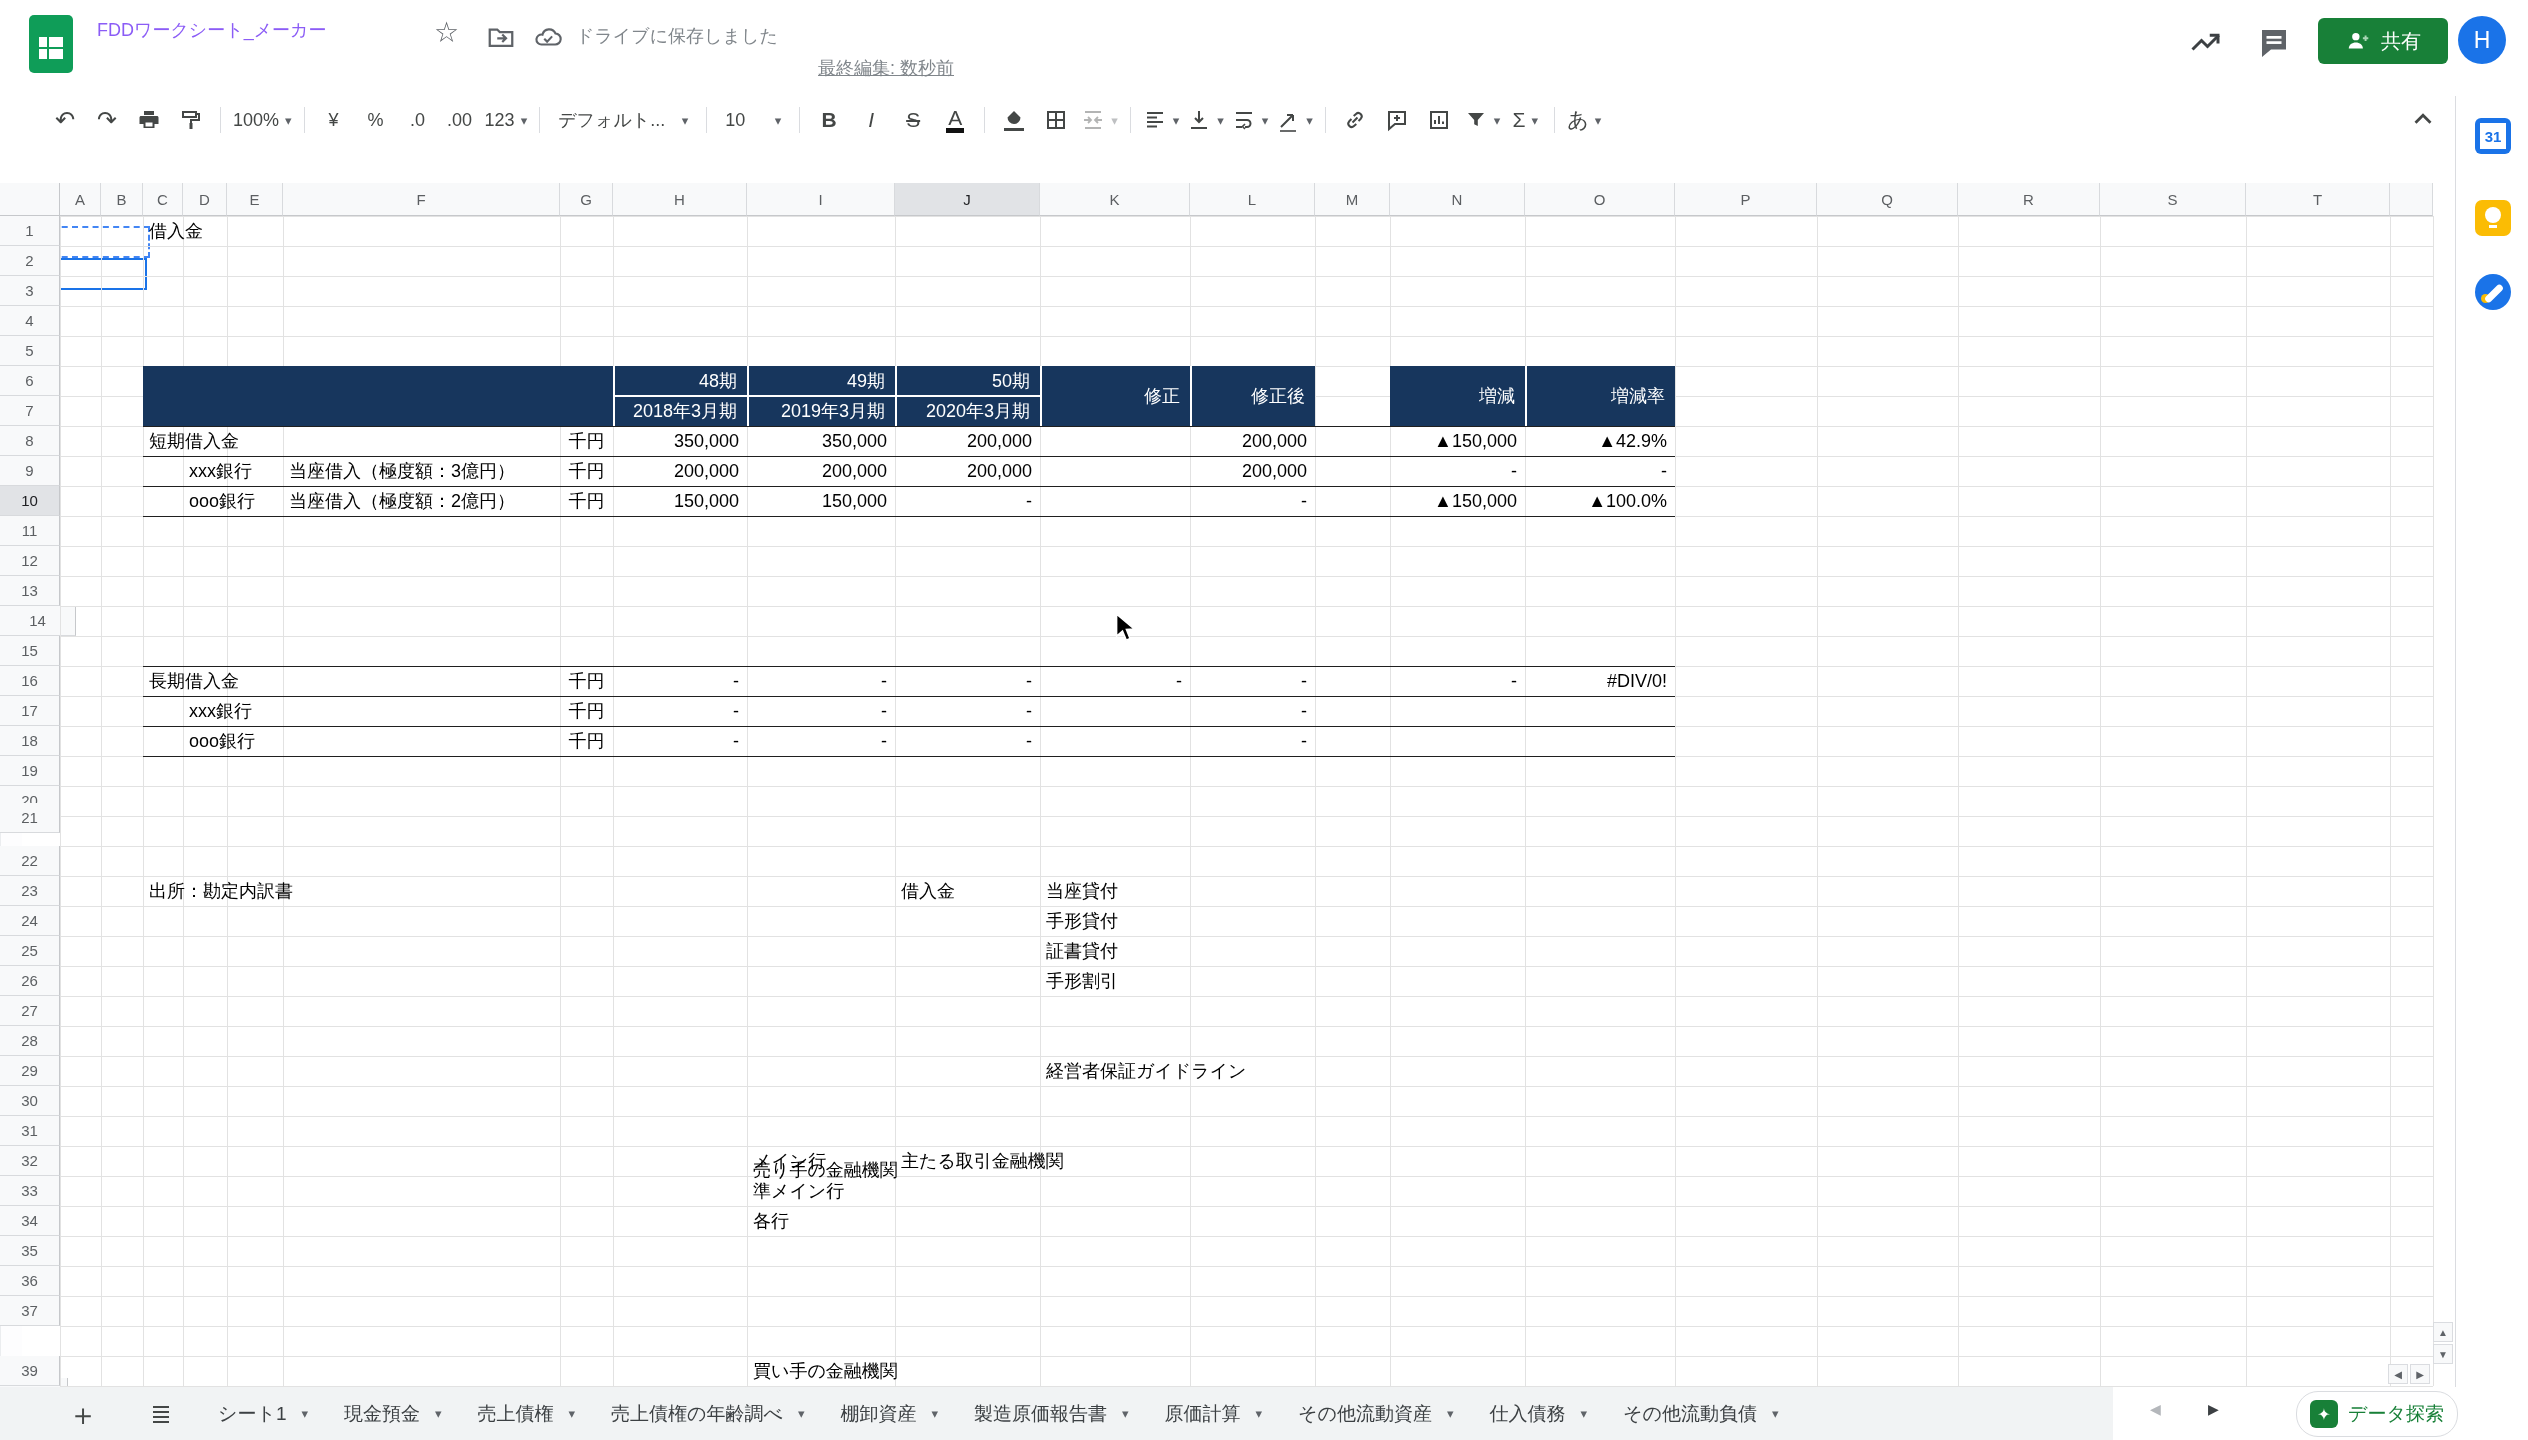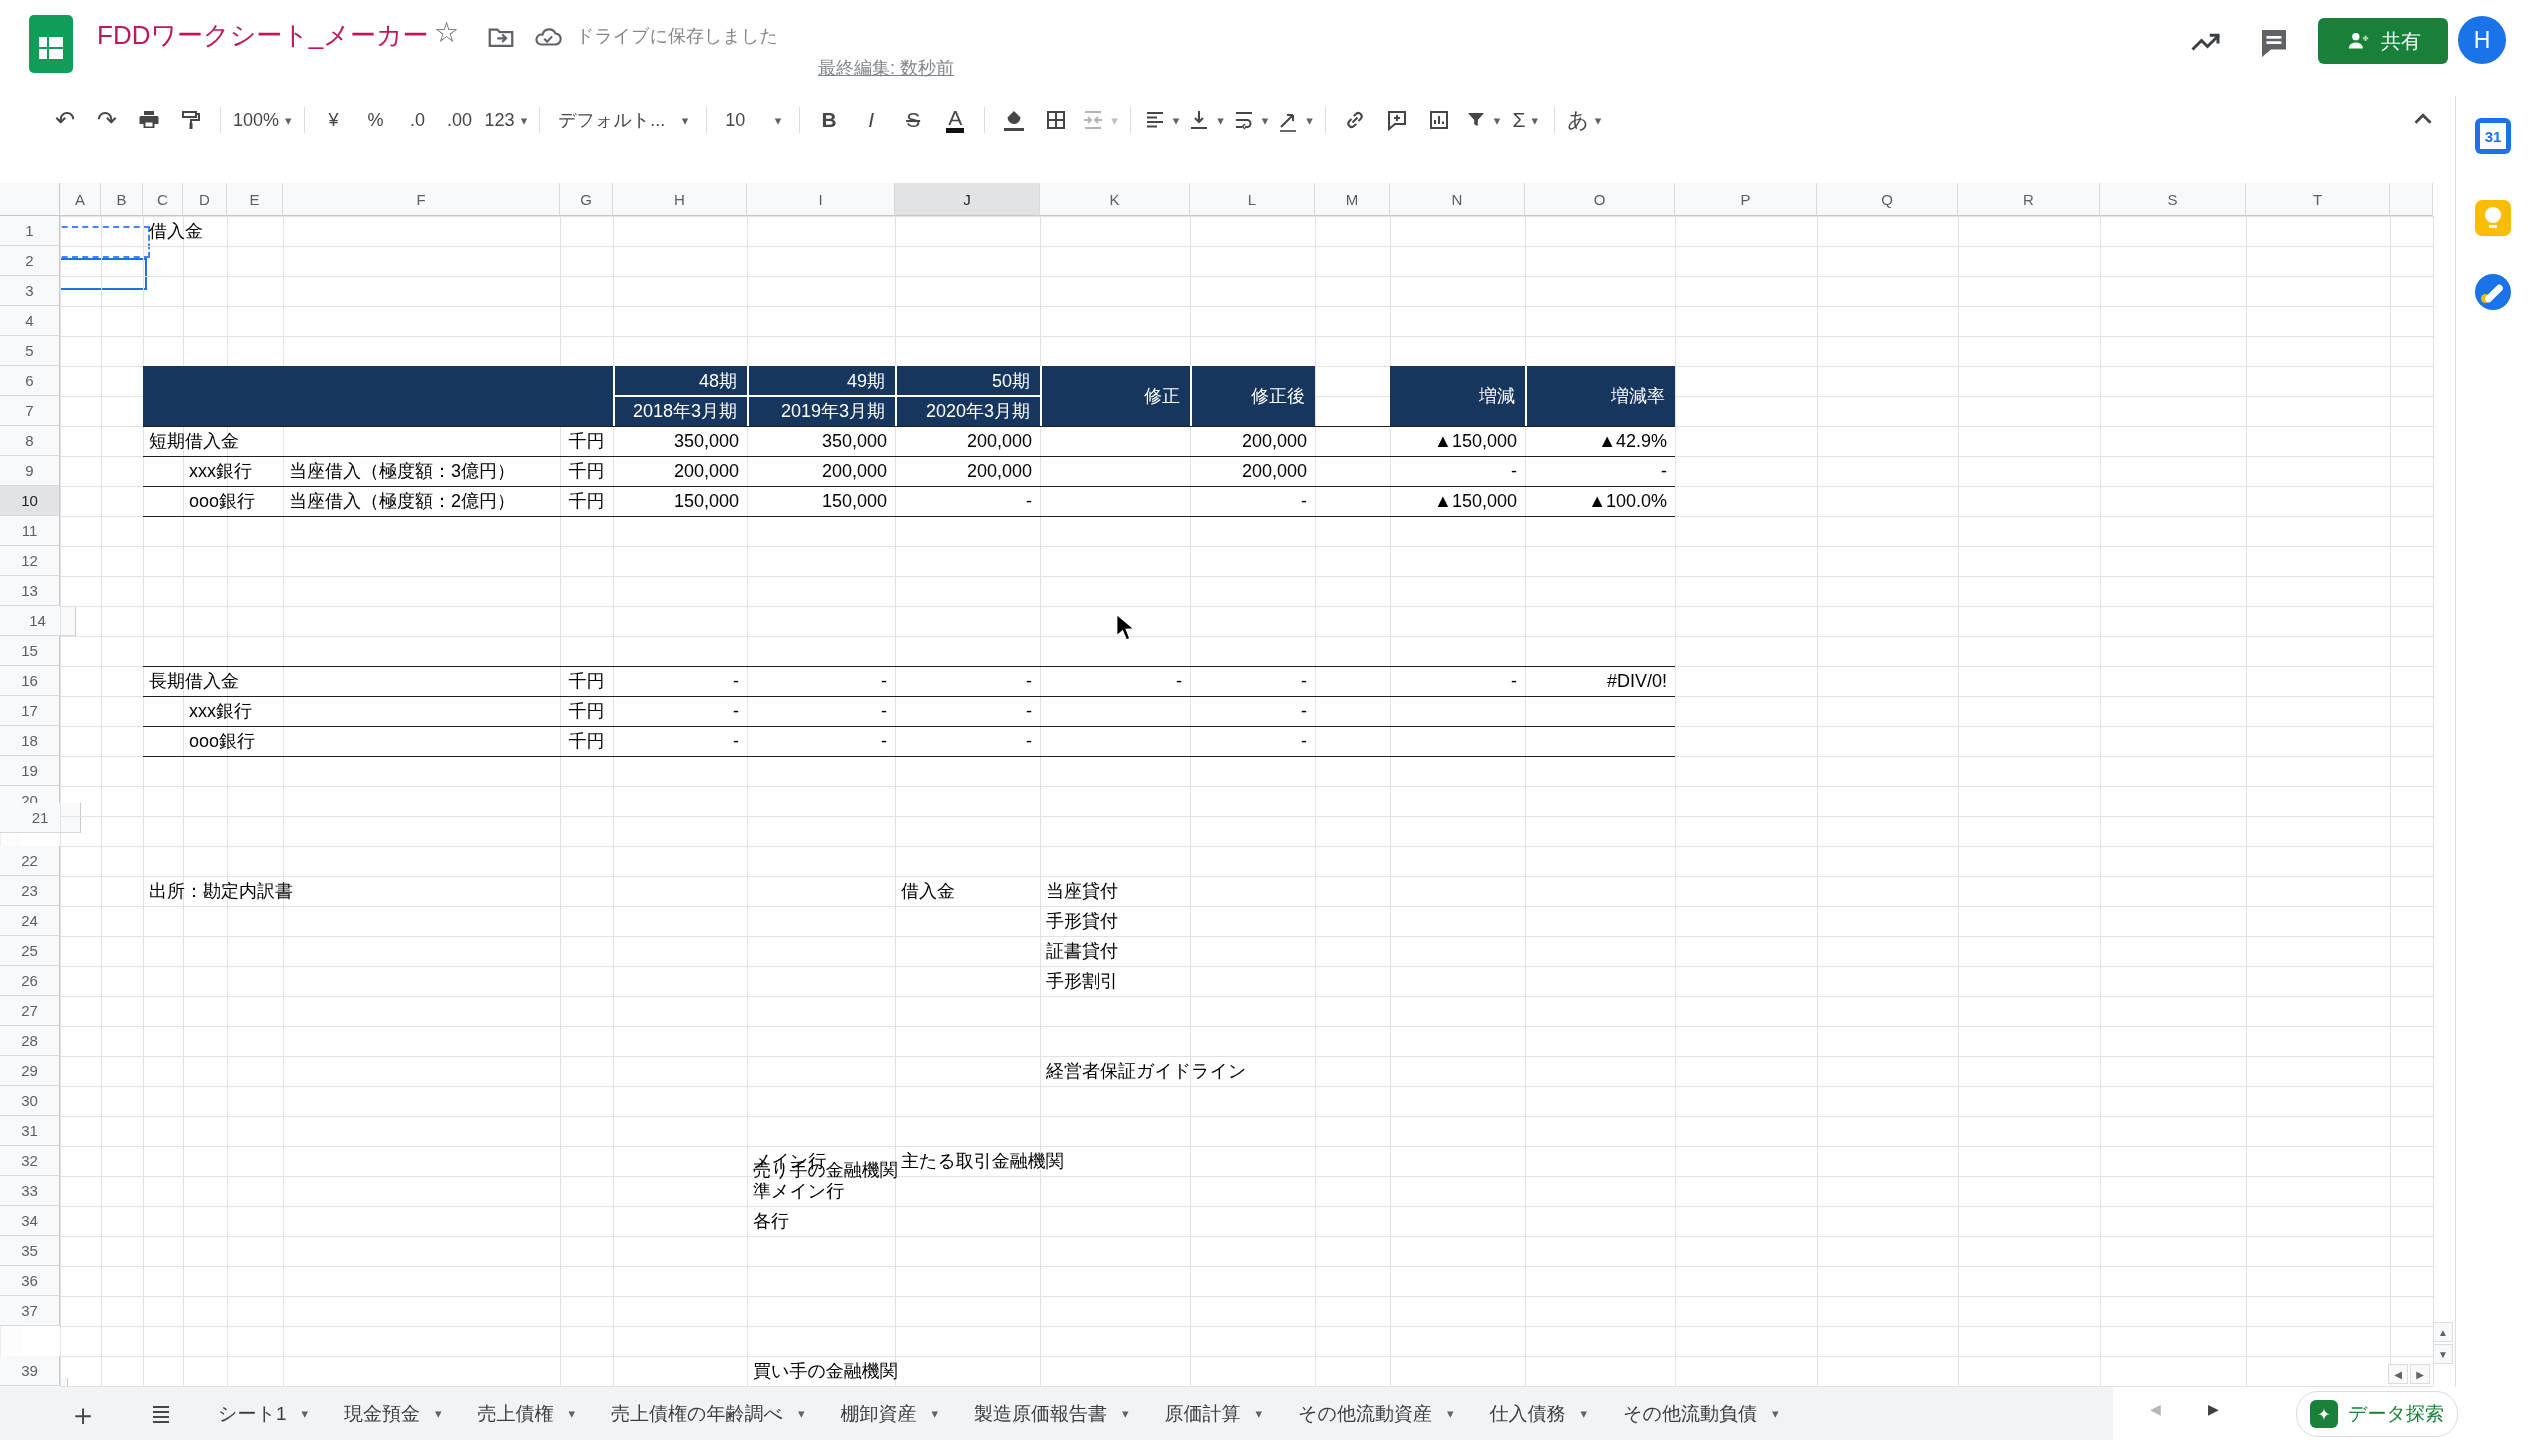--- a/index.html
+++ b/index.html
@@ -5,21 +5,21 @@
   html,body{margin:0;padding:0;}
   body{font-family:"Liberation Sans","DejaVu Sans",sans-serif;}
   #app{position:relative;width:2528px;height:1440px;background:#fff;overflow:hidden;color:#202124;}
   .abs{position:absolute;}
   
   #topbar{position:absolute;left:0;top:0;width:2528px;height:96px;background:#fff;}
   #logo{position:absolute;left:29px;top:15px;width:44px;height:58px;background:#0f9d58;border-radius:5px;}
   #logo .grid{position:absolute;left:10px;top:22px;width:24px;height:22px;background:#fff;}
   #logo .grid .hl{position:absolute;left:0;top:10px;width:24px;height:2px;background:#0f9d58;}
   #logo .grid .vl{position:absolute;left:8px;top:0;width:2px;height:22px;background:#0f9d58;}
-  #doc-title{position:absolute;left:97px;top:18px;font-size:26px;color:#be185d;white-space:nowrap;}
+  #doc-title{position:absolute;left:97px;top:18px;font-size:18px;color:#8b5cf6;white-space:nowrap;}
   #star{position:absolute;left:434px;top:16px;font-size:28px;color:#5f6368;}
   .tb-ico{position:absolute;top:22px;}
   #saved-text{position:absolute;left:576px;top:24px;font-size:18px;color:#80868b;white-space:nowrap;}
   #menu-items{position:absolute;left:102px;top:54px;display:flex;gap:32px;font-size:19px;color:#202124;}
   .menu-item{cursor:default;white-space:nowrap;}
   #last-edit{position:absolute;left:818px;top:56px;font-size:18px;color:#80868b;text-decoration:underline;white-space:nowrap;}
   #share-btn{position:absolute;left:2318px;top:18px;width:130px;height:46px;background:#188038;border-radius:6px;display:flex;align-items:center;justify-content:center;gap:10px;color:#fff;font-size:20px;}
   #avatar{position:absolute;left:2458px;top:16px;width:48px;height:48px;border-radius:50%;background:#1a73e8;color:#fff;font-size:23px;display:flex;align-items:center;justify-content:center;}
   
   #toolbar{position:absolute;left:0;top:96px;width:2455px;height:48px;background:#fff;display:flex;align-items:center;padding-left:44px;box-sizing:border-box;}
@@ -290,21 +290,21 @@
       <div class="rowhdr" style="left: 0px; top: 333px; width: 60px; height: 30px; border-right: 1px solid rgb(198, 200, 203); border-bottom: 1px solid rgb(216, 218, 221);">11</div>
       <div class="rowhdr" style="left: 0px; top: 363px; width: 60px; height: 30px; border-right: 1px solid rgb(198, 200, 203); border-bottom: 1px solid rgb(216, 218, 221);">12</div>
       <div class="rowhdr" style="left: 0px; top: 393px; width: 60px; height: 30px; border-right: 1px solid rgb(198, 200, 203); border-bottom: 1px solid rgb(216, 218, 221);">13</div>
       <div class="rowhdr" style="left: 0px; top: 423px; width: 76px; height: 30px; border-right: 1px solid rgb(198, 200, 203); border-bottom: 1px solid rgb(216, 218, 221);">14</div>
       <div class="rowhdr" style="left: 0px; top: 453px; width: 60px; height: 30px; border-right: 1px solid rgb(198, 200, 203); border-bottom: 1px solid rgb(216, 218, 221);">15</div>
       <div class="rowhdr" style="left: 0px; top: 483px; width: 60px; height: 30px; border-right: 1px solid rgb(198, 200, 203); border-bottom: 1px solid rgb(216, 218, 221);">16</div>
       <div class="rowhdr" style="left: 0px; top: 513px; width: 60px; height: 30px; border-right: 1px solid rgb(198, 200, 203); border-bottom: 1px solid rgb(216, 218, 221);">17</div>
       <div class="rowhdr" style="left: 0px; top: 543px; width: 60px; height: 30px; border-right: 1px solid rgb(198, 200, 203); border-bottom: 1px solid rgb(216, 218, 221);">18</div>
       <div class="rowhdr" style="left: 0px; top: 573px; width: 60px; height: 30px; border-right: 1px solid rgb(198, 200, 203); border-bottom: 1px solid rgb(216, 218, 221);">19</div>
       <div class="rowhdr" style="left: 0px; top: 603px; width: 60px; height: 30px; border-right: 1px solid rgb(198, 200, 203); border-bottom: 1px solid rgb(216, 218, 221);">20</div>
-      <div class="rowhdr" style="left: 0px; top: 620px; width: 81px; height: 30px; border-right: 1px solid rgb(198, 200, 203); border-bottom: 1px solid rgb(216, 218, 221);">21</div>
+      <div class="rowhdr" style="left: 0px; top: 620px; width: 60px; height: 30px; border-right: 1px solid rgb(198, 200, 203); border-bottom: 1px solid rgb(216, 218, 221);">21</div>
       <div class="rowhdr" style="left: 0px; top: 663px; width: 60px; height: 30px; border-right: 1px solid rgb(198, 200, 203); border-bottom: 1px solid rgb(216, 218, 221);">22</div>
       <div class="rowhdr" style="left: 0px; top: 693px; width: 60px; height: 30px; border-right: 1px solid rgb(198, 200, 203); border-bottom: 1px solid rgb(216, 218, 221);">23</div>
       <div class="rowhdr" style="left: 0px; top: 723px; width: 60px; height: 30px; border-right: 1px solid rgb(198, 200, 203); border-bottom: 1px solid rgb(216, 218, 221);">24</div>
       <div class="rowhdr" style="left: 0px; top: 753px; width: 60px; height: 30px; border-right: 1px solid rgb(198, 200, 203); border-bottom: 1px solid rgb(216, 218, 221);">25</div>
       <div class="rowhdr" style="left: 0px; top: 783px; width: 60px; height: 30px; border-right: 1px solid rgb(198, 200, 203); border-bottom: 1px solid rgb(216, 218, 221);">26</div>
       <div class="rowhdr" style="left: 0px; top: 813px; width: 60px; height: 30px; border-right: 1px solid rgb(198, 200, 203); border-bottom: 1px solid rgb(216, 218, 221);">27</div>
       <div class="rowhdr" style="left: 0px; top: 843px; width: 60px; height: 30px; border-right: 1px solid rgb(198, 200, 203); border-bottom: 1px solid rgb(216, 218, 221);">28</div>
       <div class="rowhdr" style="left: 0px; top: 873px; width: 60px; height: 30px; border-right: 1px solid rgb(198, 200, 203); border-bottom: 1px solid rgb(216, 218, 221);">29</div>
       <div class="rowhdr" style="left: 0px; top: 903px; width: 60px; height: 30px; border-right: 1px solid rgb(198, 200, 203); border-bottom: 1px solid rgb(216, 218, 221);">30</div>
       <div class="rowhdr" style="left: 0px; top: 933px; width: 60px; height: 30px; border-right: 1px solid rgb(198, 200, 203); border-bottom: 1px solid rgb(216, 218, 221);">31</div>

